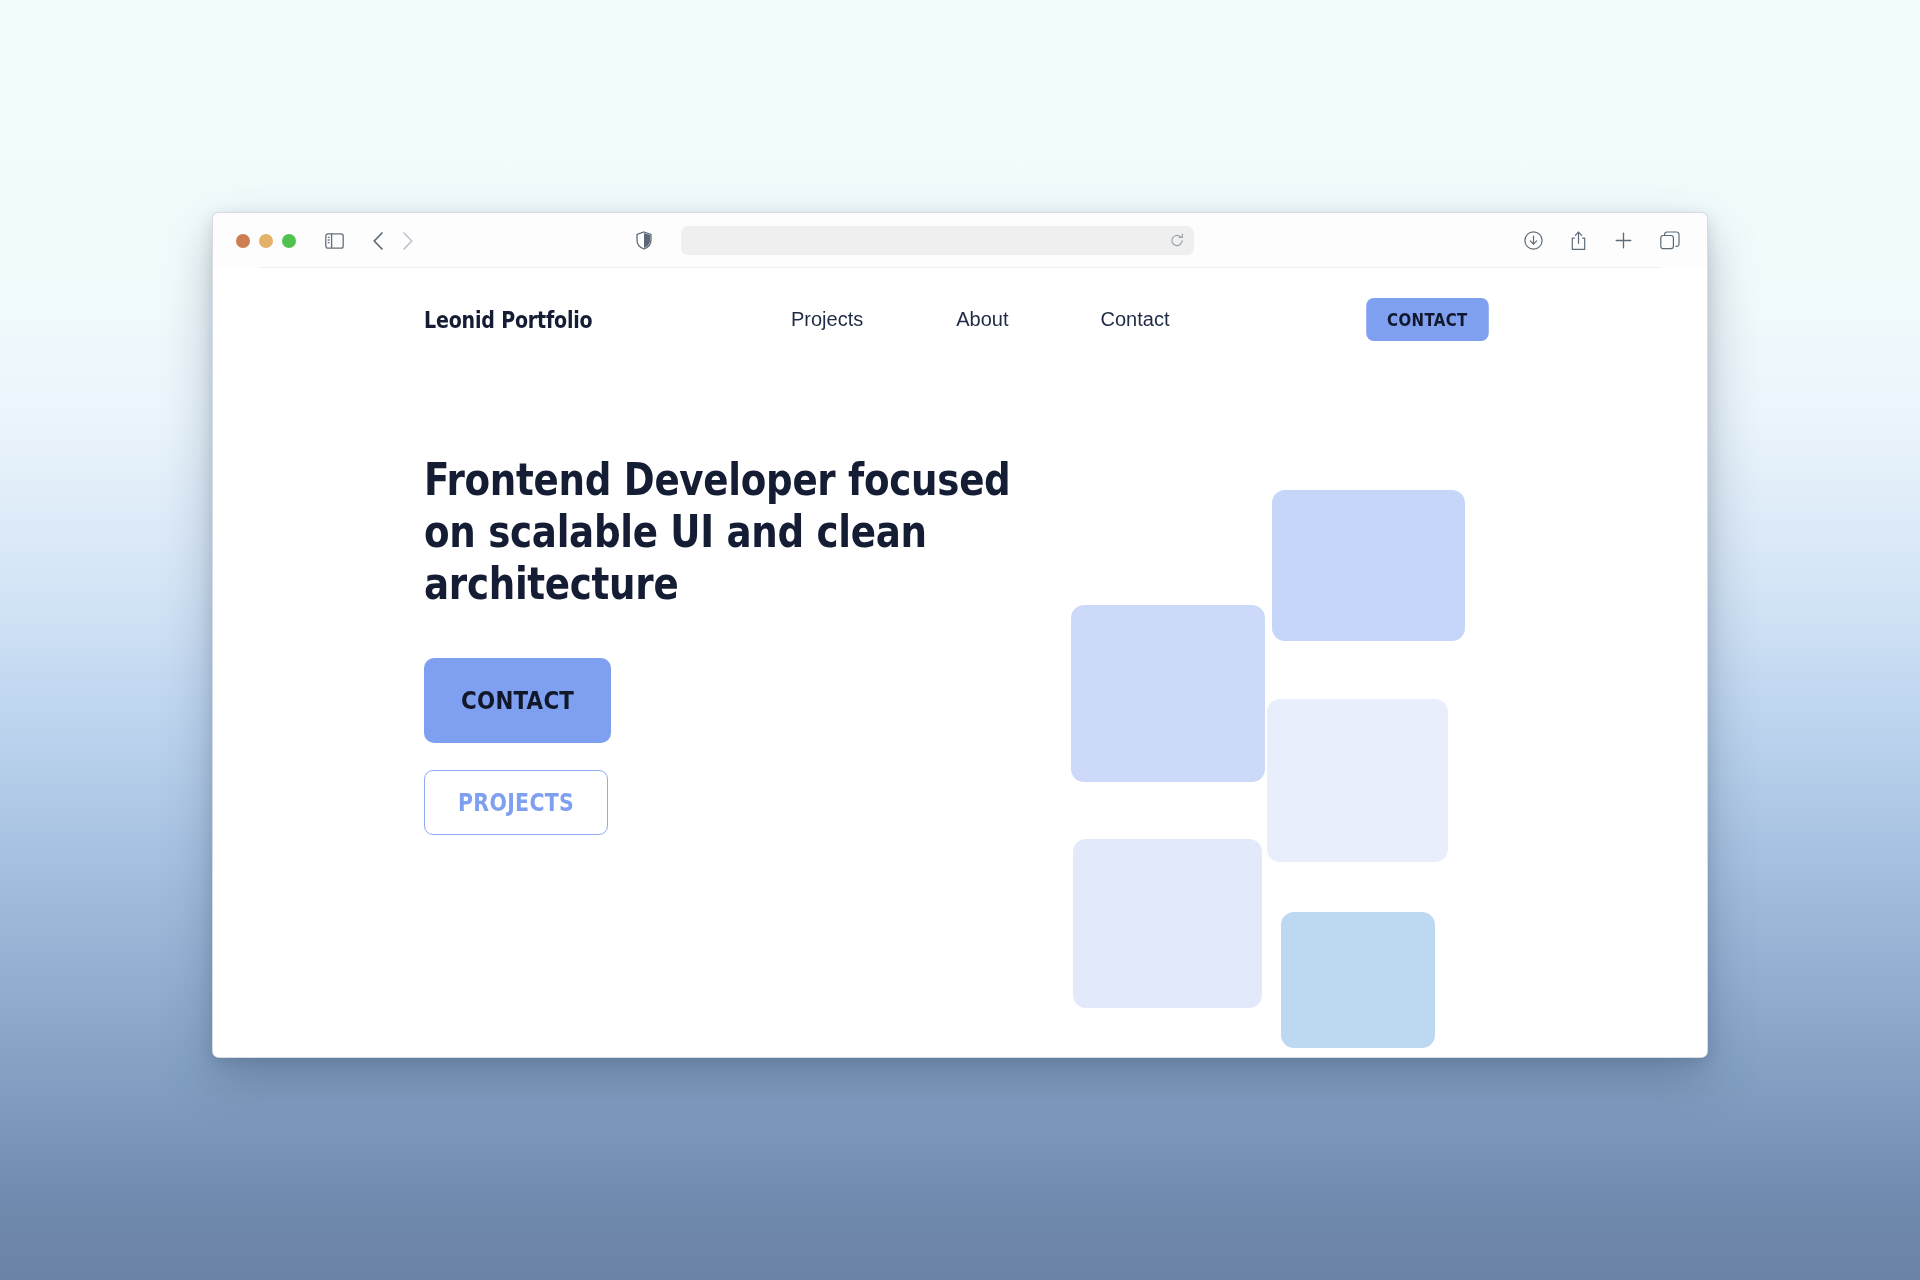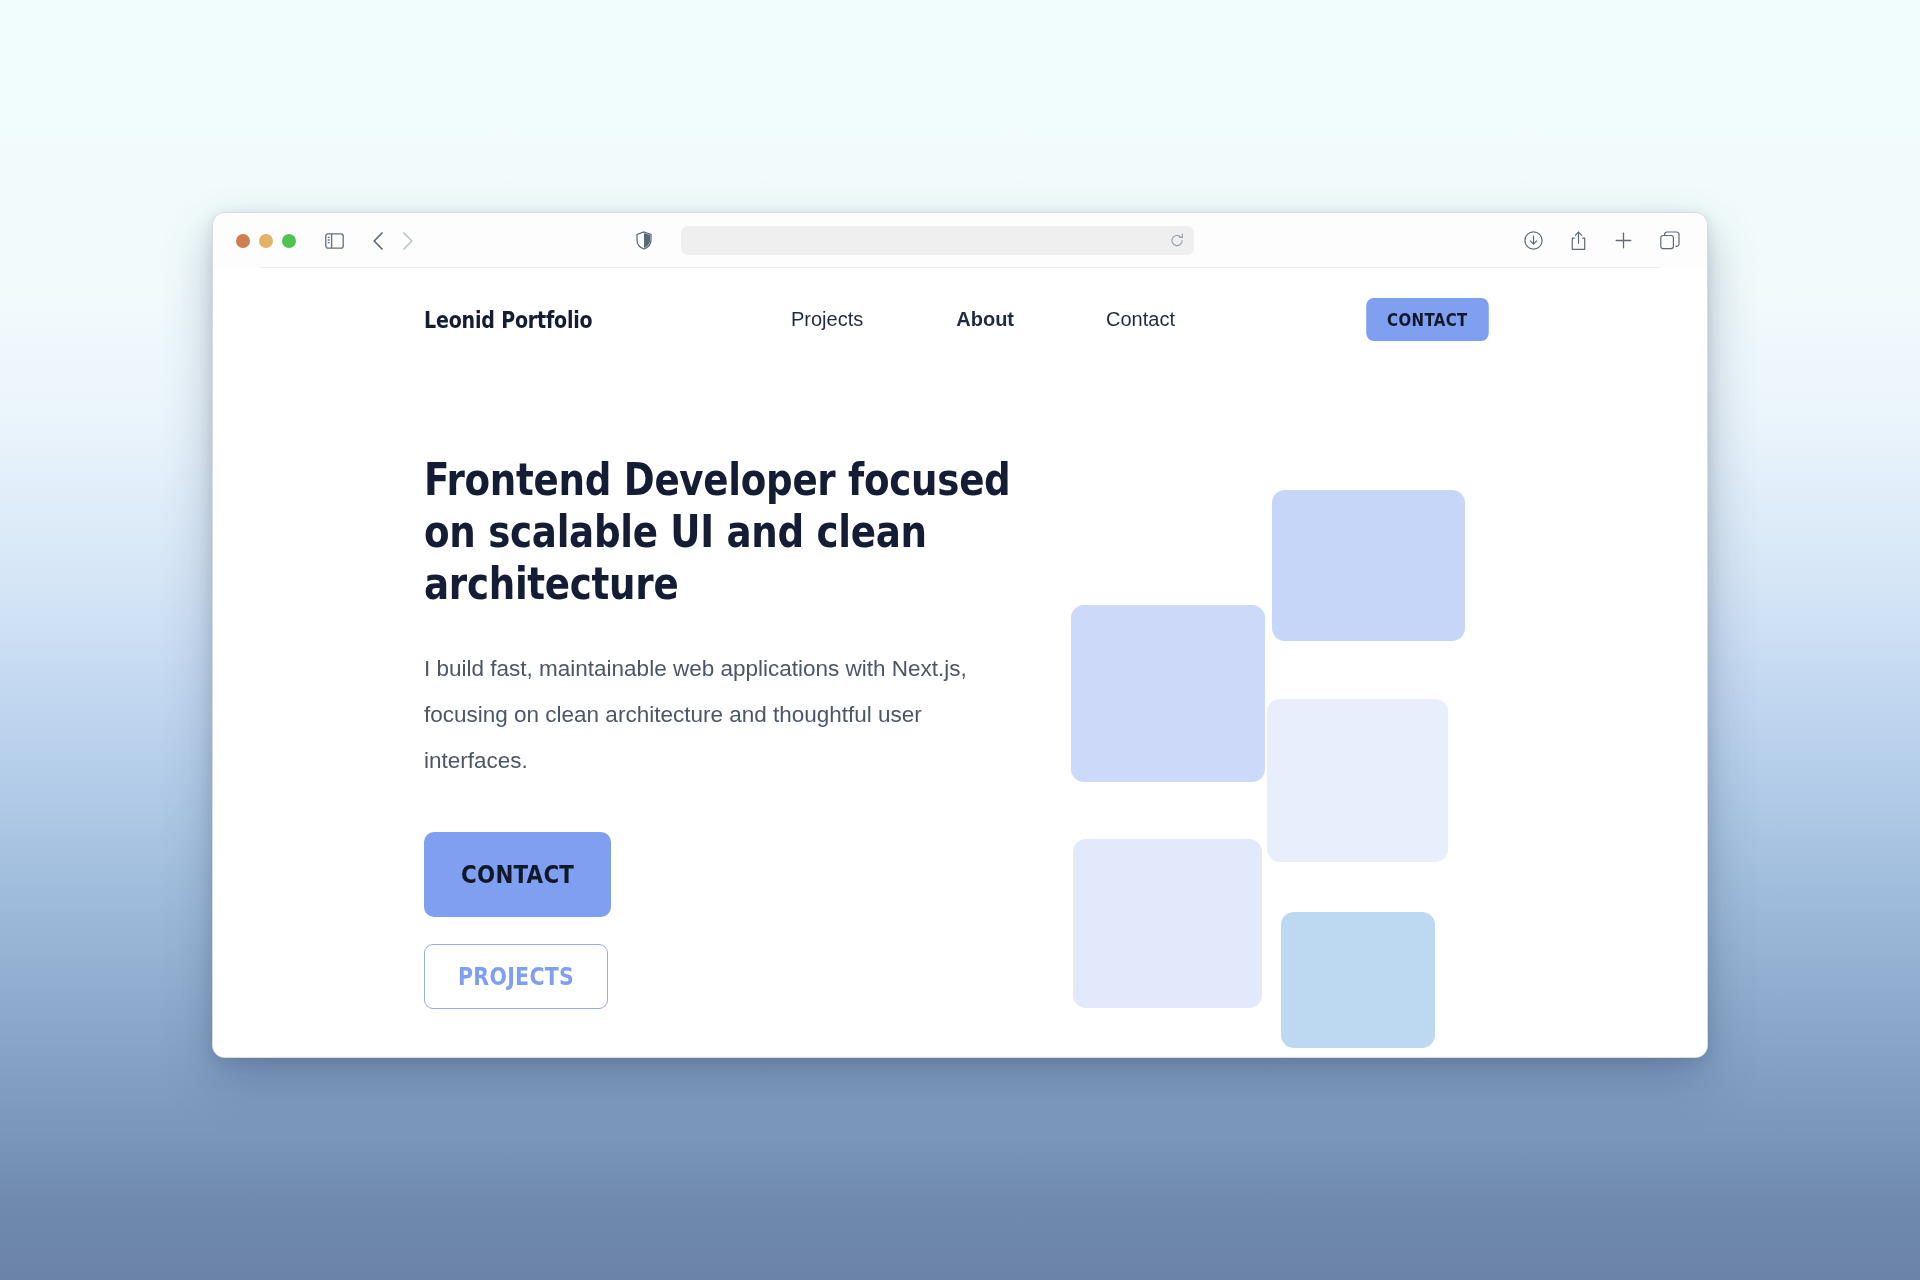--- a/index.html
+++ b/index.html
@@ -24,21 +24,21 @@
       #6b83a6 100%);
     position:relative;
   }
 
   
   .browser-window{
     position:absolute;
     left:212px; top:212px;
     width:1496px; height:846px;
     background:#ffffff;
-    border-radius:13px;
+    border-radius:7px;
     box-shadow:0 22px 50px rgba(40,60,90,.30), 0 4px 14px rgba(40,60,90,.14);
     overflow:hidden;
     border:1px solid rgba(180,190,205,.55);
   }
 
   
   .toolbar{
     position:relative;
     height:55px;
     background:#fdfdfd;
@@ -122,21 +122,21 @@
   .nav-links{
     position:absolute; left:578px;
     display:flex; align-items:center;
   }
   .nav-link{
     font-size:20px;
     color:#1f2a44;
     width:auto;
   }
   .nav-link:nth-child(1){ margin-right:93px; }
-  .nav-link:nth-child(2){ margin-right:92px;font-weight:bold; }
+  .nav-link:nth-child(2){ margin-right:92px; }
   .nav-cta{
     position:absolute; right:215px;
     background:#7f9ff0;
     color:#11182b;
     border:none;
     border-radius:8px;
     height:43px;
     padding:0 22px;
     font-family:"DejaVu Sans Condensed","Liberation Sans Narrow","Liberation Sans", sans-serif;
     font-weight:700;
@@ -301,21 +301,20 @@
         <a class="nav-link">Projects</a>
         <a class="nav-link">About</a>
         <a class="nav-link">Contact</a>
       </div>
 
       <button class="nav-cta">CONTACT</button>
     </div>
 
     <div class="hero">
       <h1 class="hero-title">Frontend Developer focused on scalable UI and clean architecture</h1>
-      <p class="hero-sub">I build fast, maintainable web applications with Next.js, focusing on clean architecture and thoughtful user interfaces.</p>
 
       <div class="hero-actions">
         <button class="btn-primary">
           <span>CONTACT</span>
         </button>
         <button class="btn-secondary">
           <span>PROJECTS</span>
         </button>
       </div>
     </div>

